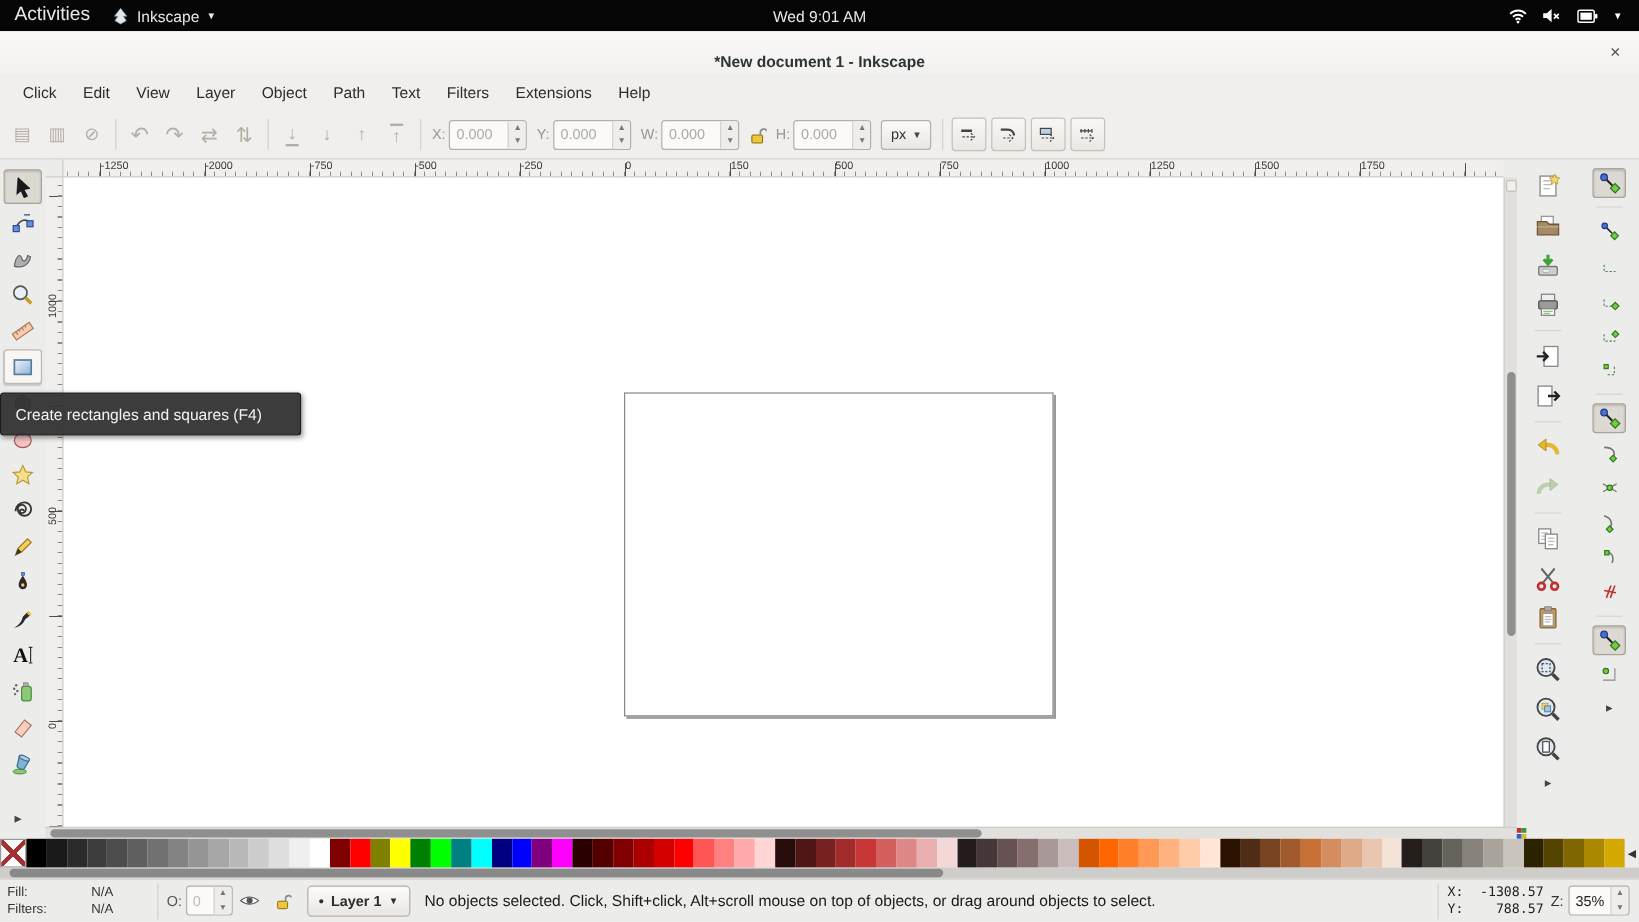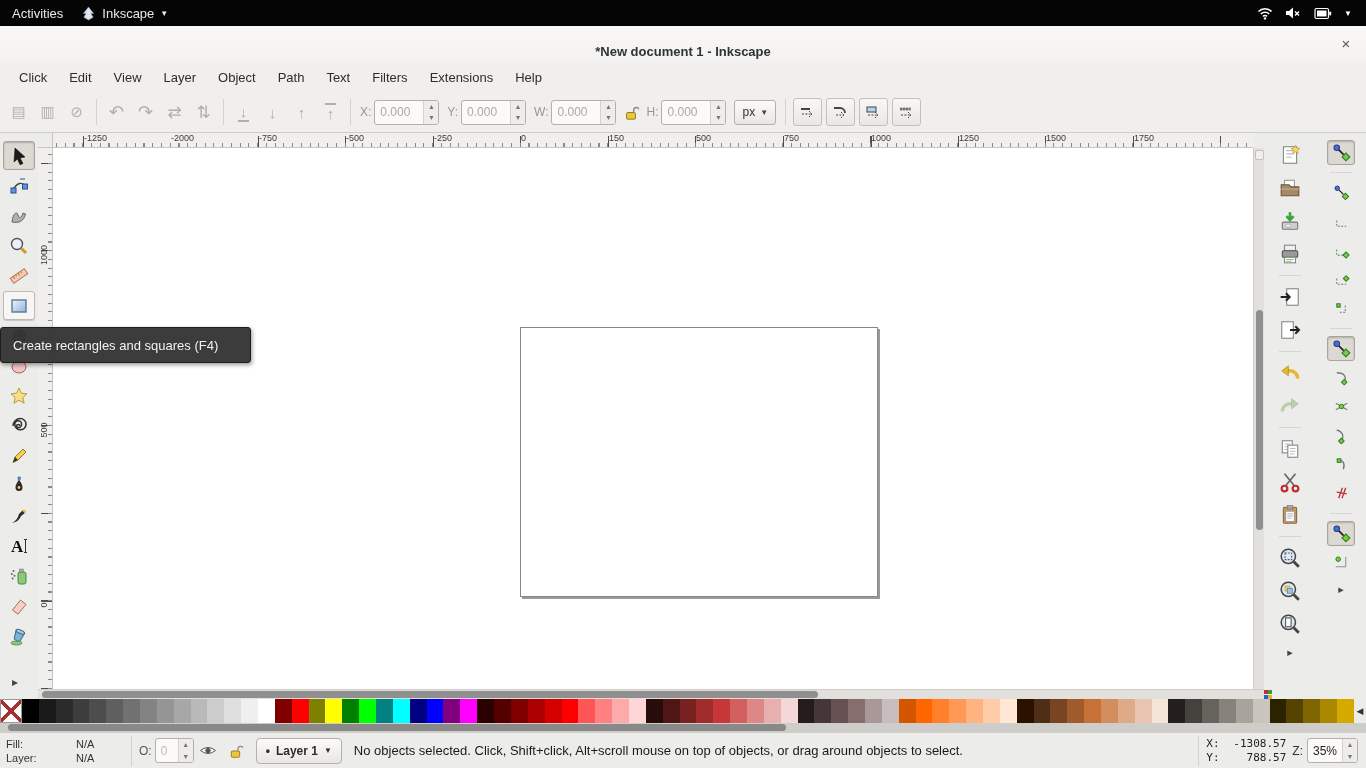--- a/index.html
+++ b/index.html
@@ -2,21 +2,21 @@
 <html><head>
 <meta charset="utf-8">
 <style>
   * { margin:0; padding:0; box-sizing:border-box; }
   html,body { width:1366px; height:768px; overflow:hidden; }
   body { font-family:"Liberation Sans",sans-serif; background:#ececea; position:relative; font-size:13px; color:#2d2d2d; }
 
   
   #gnomebar { position:absolute; left:0; top:0; width:1366px; height:26px; background:#050505; color:#e8e8e8; display:flex; align-items:center; }
   #gnomebar .gleft { display:flex; align-items:center; gap:18px; padding-left:12px; }
-  #gnomebar .activities { font-size:13px; }
+  #gnomebar .activities { font-size:16px; }
   #gnomebar .appmenu { display:flex; align-items:center; gap:6px; }
   #gnomebar .clock { position:absolute; left:0; right:0; text-align:center; font-size:13px; pointer-events:none; }
   #gnomebar .gright { margin-left:auto; display:flex; align-items:center; gap:12px; padding-right:14px; }
 
   
   #titlebar { position:absolute; left:0; top:26px; width:1366px; height:52px; background:linear-gradient(#f9f8f7,#f1efed); border-bottom:1px solid #d5d2ce; display:flex; align-items:center; justify-content:center; }
   #titlebar .title { font-weight:bold; font-size:13px; color:#2e3436; }
   #titlebar .closebtn { position:absolute; right:10px; top:8px; width:20px; height:20px; text-align:center; line-height:20px; font-size:15px; color:#555; cursor:default; }
 
   
@@ -131,20 +131,21 @@
     <span class="appmenu">
       <span>
           <svg width="15" height="15" viewBox="0 0 16 16">
             <path d="M8 1 L13.5 8 L10.5 8 L13 12 L8 15 L3 12 L5.5 8 L2.5 8 Z" fill="#dfe6ee" stroke="#8899aa" stroke-width=".6"></path>
           </svg>
         </span>
       <span>Inkscape</span>
       <span style="font-size:8px">▼</span>
     </span>
   </div>
+  <div class="clock">Wed  9:01 AM</div>
   <div class="gright">
     <span>
         <svg width="16" height="14" viewBox="0 0 16 14">
           <path d="M1.5 5.5 a9 9 0 0 1 13 0 M3.8 8 a6 6 0 0 1 8.4 0 M6 10.4 a3 3 0 0 1 4 0" stroke="#fff" stroke-width="1.6" fill="none"></path>
           <circle cx="8" cy="12.4" r="1.2" fill="#fff"></circle>
         </svg>
       </span>
     <span>
         <svg width="17" height="14" viewBox="0 0 17 14">
           <path d="M1 5 v4 h3 l4 3.5 V1.5 L4 5 Z" fill="#fff"></path>
@@ -731,21 +732,21 @@
     <div class="thumb"></div>
   </div>
 
 <div id="statusbar">
   <div id="fillstroke">
     <div class="row">
         <span class="lbl">Fill:</span>
         <span class="val">N/A</span>
       </div>
     <div class="row">
-        <span class="lbl">Layer:</span>
+        <span class="lbl">Filters:</span>
         <span class="val">N/A</span>
       </div>
   </div>
   <div class="st-sep"></div>
   <div id="opgroup">
     <label>O:</label>
     <span class="spin">
         <input readonly="" value="0" style="">
         <span class="arrows">
           <span>▲</span>

